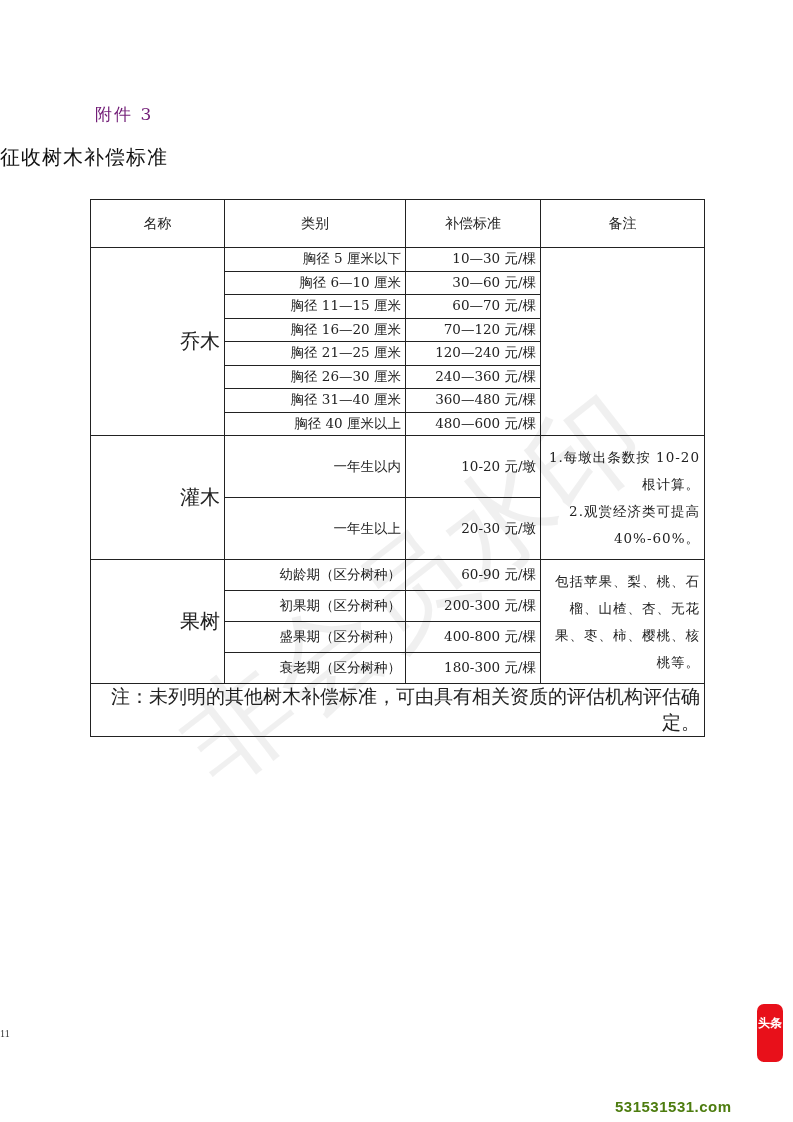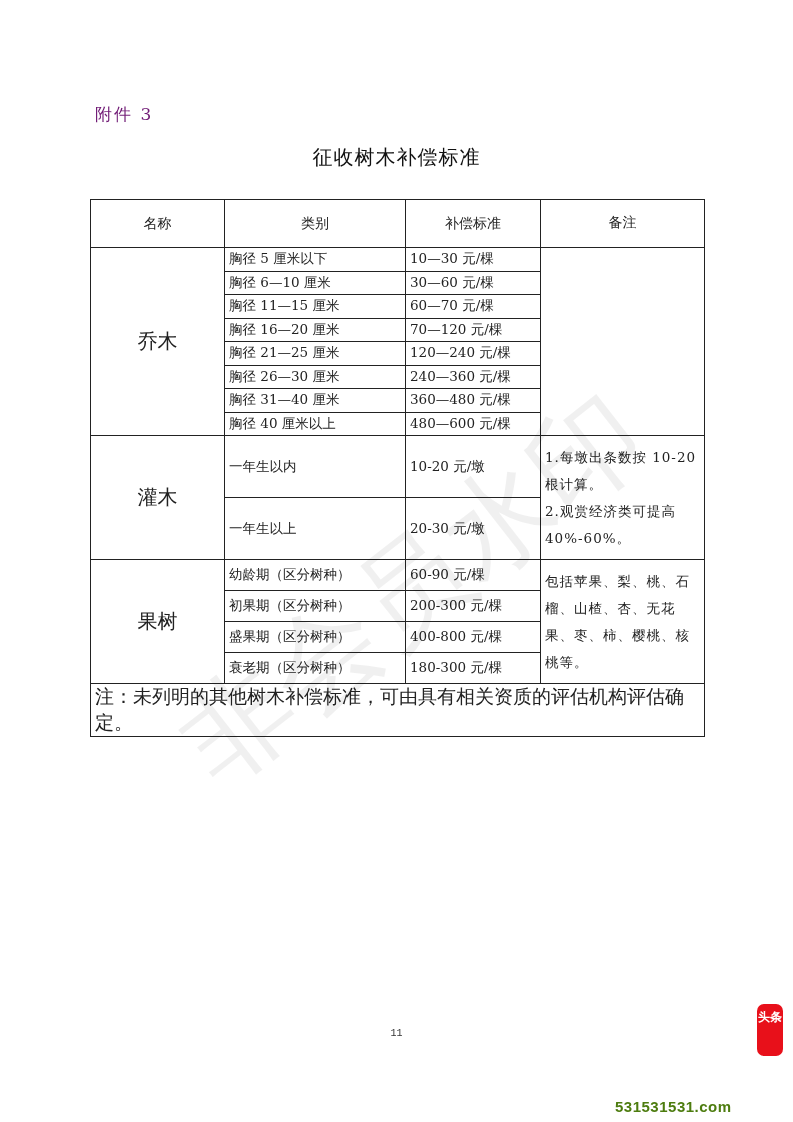--- a/index.html
+++ b/index.html
@@ -1,60 +1,60 @@
 <!DOCTYPE html>
 <html><head>
 <meta charset="utf-8">
 <style>
   html, body { margin:0; padding:0; background:#ffffff; }
   body { width:793px; height:1122px; position:relative; overflow:hidden;
          font-family:"DejaVu Serif","Liberation Serif",serif; color:#222; }
   .attach { position:absolute; left:95px; top:103px; font-size:17px; color:#701a75; letter-spacing:2px; }
-  .title { position:absolute; left:0; width:793px; top:144px; text-align:center; font-size:20px;
+  .title { position:absolute; left:0; width:793px; top:144px; text-align:left; font-size:20px;
            font-family:"DejaVu Sans","Liberation Sans",sans-serif; color:#111; letter-spacing:1px; }
   table.std { position:absolute; left:90px; top:199px; width:615px; border-collapse:collapse;
               font-size:13.5px; }
-  table.std td, table.std th { border:1px solid #222; padding:0 4px; }
+  table.std td, table.std th { border:1px solid #222; padding:0 4px;text-align:right; }
   table.std th { height:47px; font-weight:normal; font-family:"DejaVu Sans","Liberation Sans",sans-serif;
                  font-size:14px; text-align:center; }
   .c1 { width:125px; text-align:center; font-family:Liberation Sans, sans-serif; font-size:20px; }
   .c2 { width:172px;margin-left:12px; }
   .c3 { width:126px; }
   .c4 { width:155px; line-height:27px; font-size:13.5px; letter-spacing:1px; }
   tr.r-tree td { height:22.5px; padding-top:0; padding-bottom:0; }
   tr.r-shrub td { height:61px; }
   tr.r-fruit td { height:30px;margin-top:34px; }
   .note { height:51px; font-size:19px; }
-  .pageno { position:absolute; left:0; width:793px; top:1028px; text-align:center; font-size:10px;
-            font-family:Liberation Mono, monospace; color:#333; }
+  .pageno { position:absolute; left:0; width:793px; top:1028px; text-align:left; font-size:10px;
+            font-family:Liberation Serif, serif; color:#333; }
   .watermark { position:absolute; left:150px; top:430px; font-size:110px; color:rgba(0,0,0,0.06);
                transform:rotate(-38deg); transform-origin:left top; white-space:nowrap;
                font-family:"DejaVu Sans","Liberation Sans",sans-serif; pointer-events:none; top:700px; }
   .logo { position:absolute; left:605px; top:1004px; width:185px; height:115px; }
   .logo-main { position:absolute; left:0; top:8px; font-size:62px; font-weight:bold; color:#e8101a;
                font-family:"DejaVu Serif","Liberation Serif",serif; letter-spacing:-4px; font-style:italic; }
   .logo-badge { position:absolute; left:152px; top:0px; width:26px; height:50px; background:#e8101a;
                 border-radius:7px; color:#fff; font-size:12px; text-align:center; line-height:23px;
-                font-family:"DejaVu Sans","Liberation Sans",sans-serif; font-weight:bold; padding-top:2px; }
+                font-family:"DejaVu Sans","Liberation Sans",sans-serif; font-weight:bold; padding-top:8px; }
   .logo-url { position:absolute; left:10px; top:94px; font-size:15px; font-weight:bold; color:#4d7c0f;
               font-family:"Liberation Sans","DejaVu Sans",sans-serif; letter-spacing:0.5px; }
 </style>
 </head>
 <body>
 
 <div class="attach">附件 3</div>
 <div class="title">征收树木补偿标准</div>
 
 <table class="std">
   <tbody>
       <tr>
     <th class="c1">名称</th>
     <th class="c2">类别</th>
     <th class="c3">补偿标准</th>
-    <th class="c4" style="text-align:center;font-family:Liberation Mono, monospace;letter-spacing:0">备注</th>
+    <th class="c4" style="text-align:center;font-family:Liberation Serif, serif;letter-spacing:0">备注</th>
   </tr>
 
   <tr class="r-tree">
     <td class="c1" rowspan="8">乔木</td>
     <td>胸径 5 厘米以下</td>
     <td>10—30 元/棵</td>
     <td class="c4" rowspan="8"></td>
   </tr>
   <tr class="r-tree">
     <td>胸径 6—10 厘米</td>

